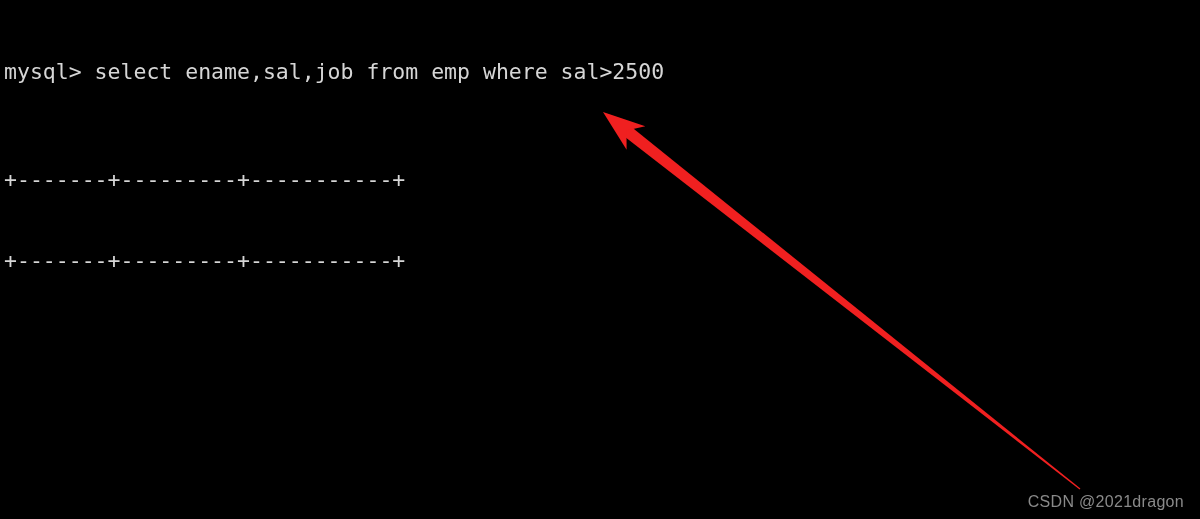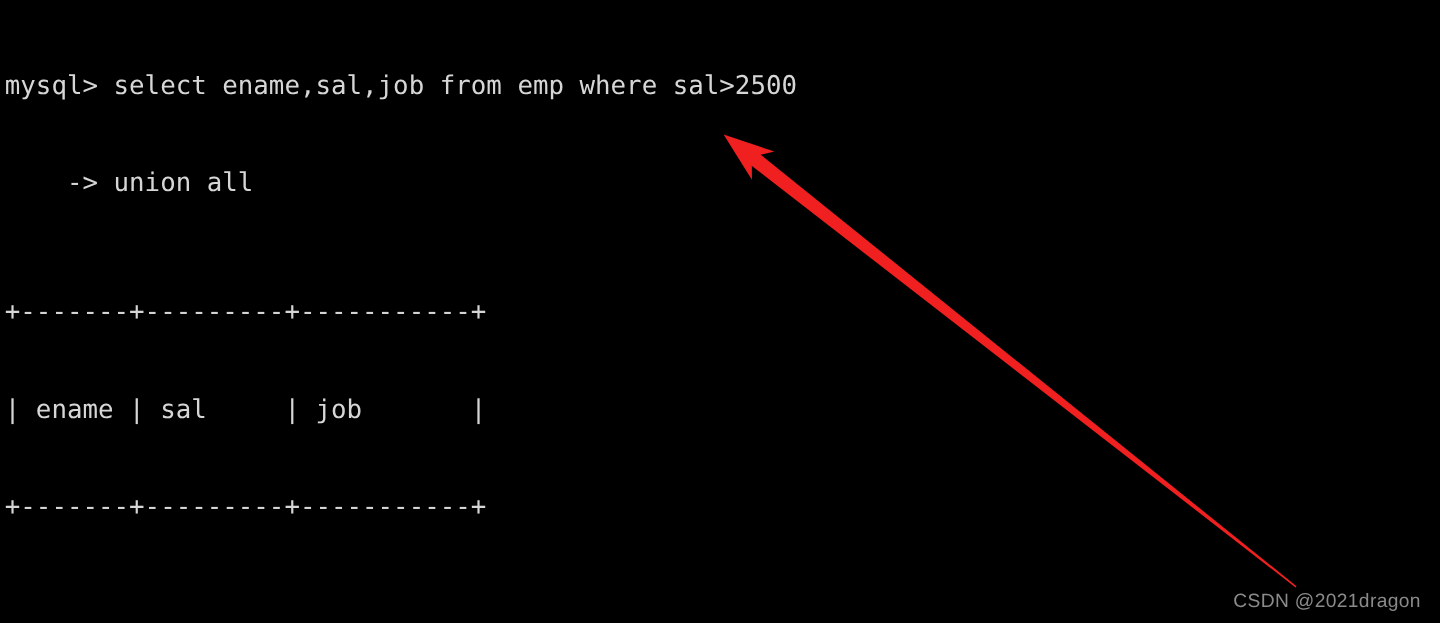--- a/index.html
+++ b/index.html
@@ -59,24 +59,22 @@
     letter-spacing: 0.3px;
     z-index: 4;
     white-space: pre;
   }
 </style>
 </head>
 <body style="background: rgb(0, 0, 0);">
 
 <div id="terminal" style="color: rgb(214, 214, 214);">
   <div class="line">mysql&gt; select ename,sal,job from emp where sal&gt;2500</div>
-  <div class="line">    -&gt; union all</div>
 
   <div class="line">+-------+---------+-----------+</div>
-  <div class="line">| ename | sal     | job       |</div>
   <div class="line">+-------+---------+-----------+</div>
 
   
   
   
   
   
   
   
   

